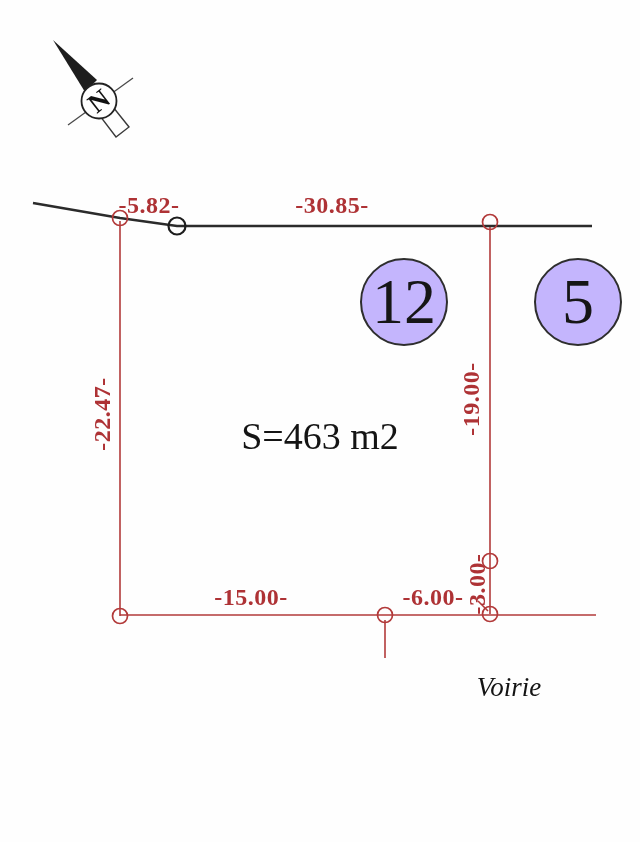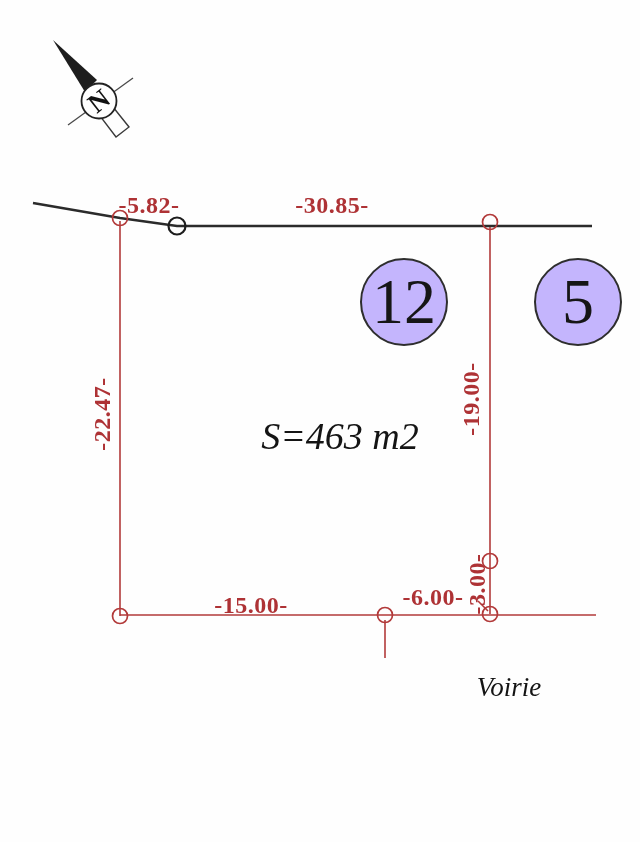--- a/index.html
+++ b/index.html
@@ -88,28 +88,28 @@
       <circle cx="385" cy="615" r="7.5" stroke="#b23a3a" stroke-width="1.7"></circle>
       <circle cx="490" cy="614" r="7.5" stroke="#b23a3a" stroke-width="1.7"></circle>
       <circle cx="490" cy="561" r="7.5" stroke="#b23a3a" stroke-width="1.7"></circle>
     </g>
   </svg>
 
   <div class="dim" style="left:149px; top:205px;">-5.82-</div>
   <div class="dim" style="left:332px; top:205px;">-30.85-</div>
   <div class="dim vert" style="left:102px; top:414px;">-22.47-</div>
   <div class="dim vert" style="left:471px; top:399px;">-19.00-</div>
-  <div class="dim" style="left:251px; top:597px;margin-top:8px;">-15.00-</div>
+  <div class="dim" style="left:251px; top:597px;">-15.00-</div>
   <div class="dim" style="left:433px; top:597px;">-6.00-</div>
   <div class="dim vert" style="left:477px; top:584px;">-3.00-</div>
 
   <div class="parcel-circle" style="left:360px; top:258px;">
     <span>12</span>
   </div>
   <div class="parcel-circle" style="left:534px; top:258px;">
     <span>5</span>
   </div>
 
-  <div class="area-label" style="left:340px; top:436px;font-style:italic;">S=463 m2</div>
+  <div class="area-label" style="left:320px; top:436px;">S=463 m2</div>
 
   <div class="road-label" style="left:509px; top:687px;font-style:italic;">Voirie</div>
 
 </div>
 
 </body></html>

